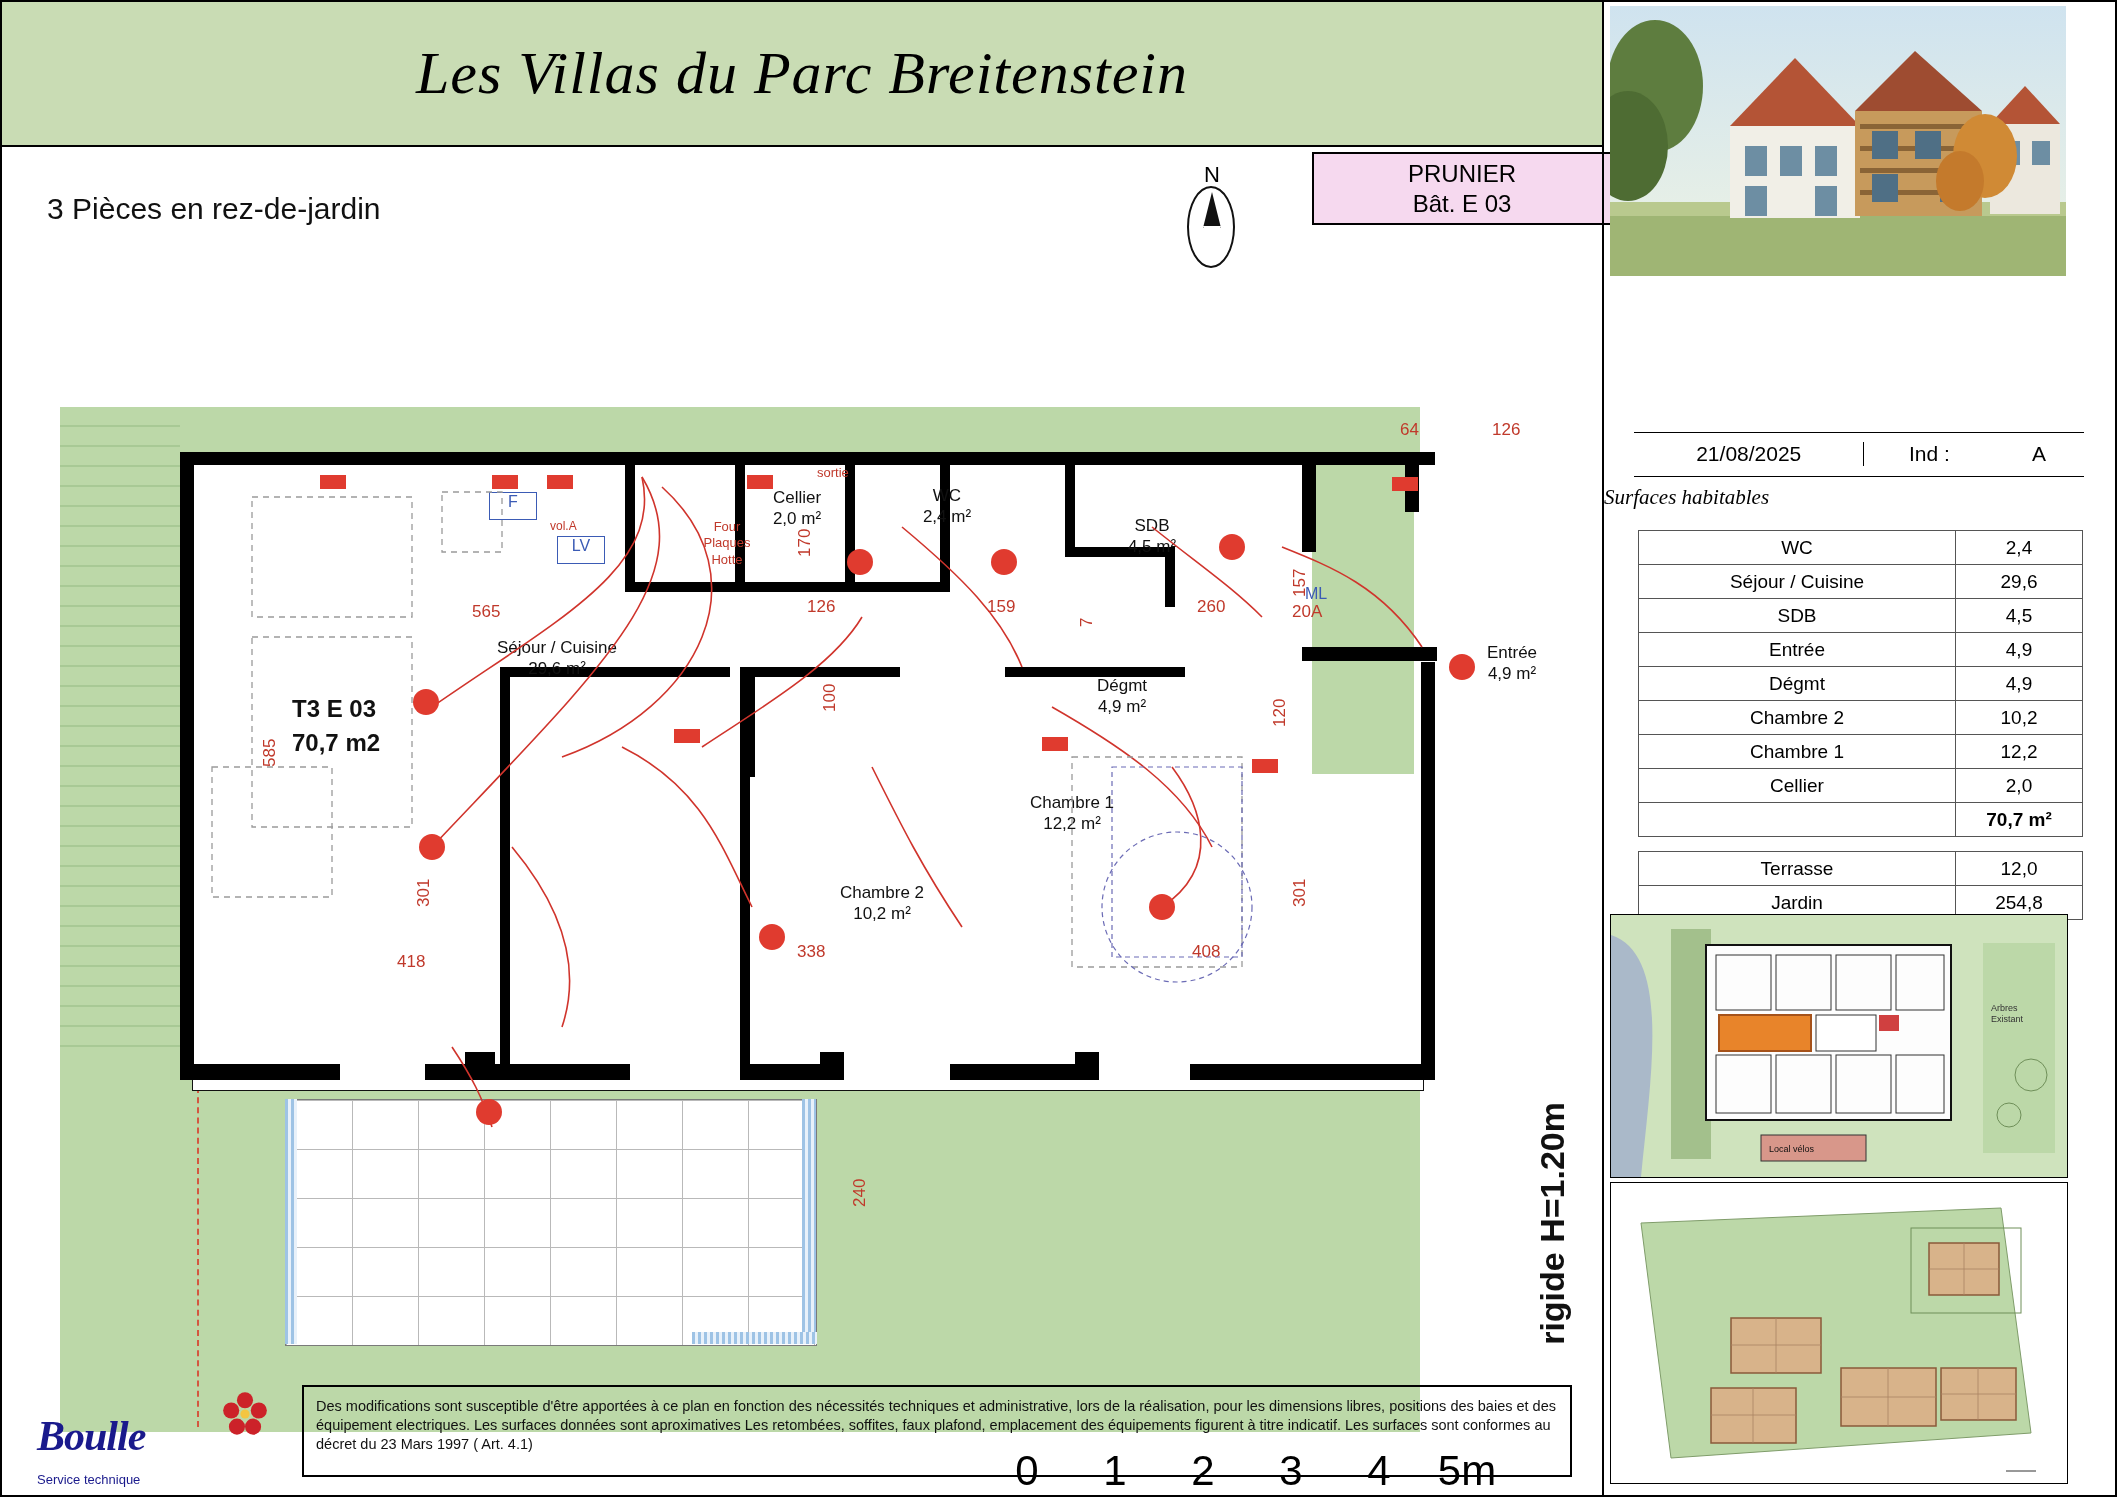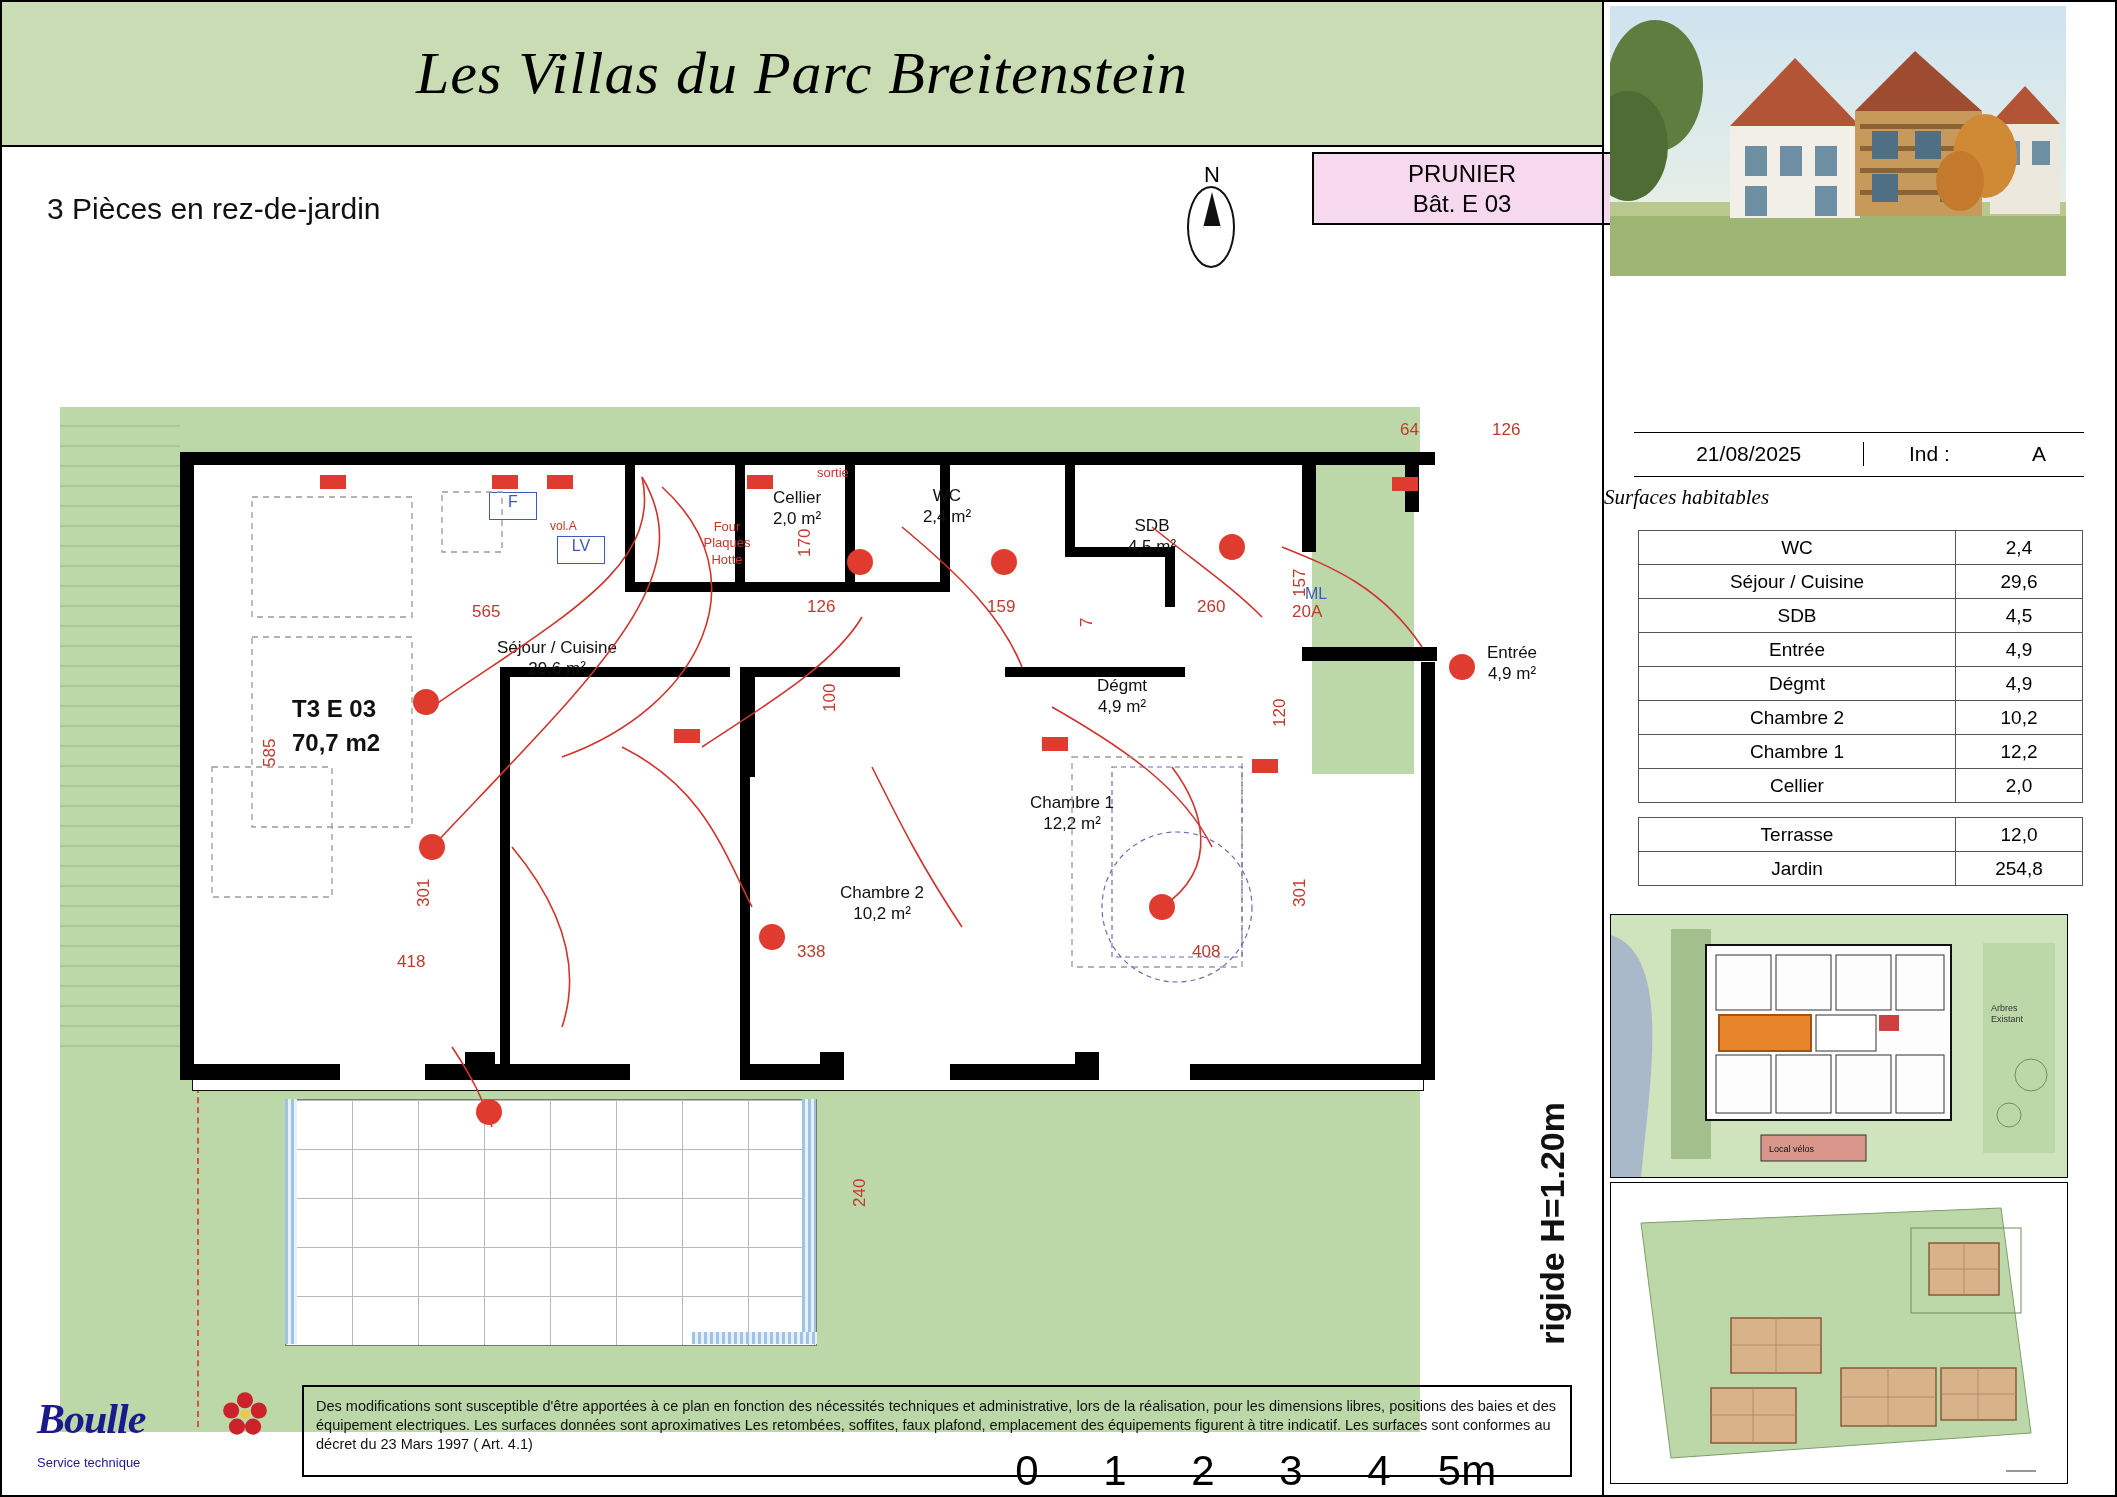--- a/index.html
+++ b/index.html
@@ -46,21 +46,21 @@
 
   .fence-label{position:absolute;right:30px;bottom:150px;font-size:34px;font-weight:bold;writing-mode:vertical-rl;transform:rotate(180deg);color:#111;}
 
   
   .scalebar{position:absolute;left:995px;top:1300px;width:500px;}
   .scale-nums{display:flex;justify-content:space-between;font-size:42px;padding:0 0 4px 0;}
   .scale-nums span{width:60px;text-align:center;}
 
   
   .footer{position:absolute;left:25px;bottom:10px;width:1555px;height:108px;}
-  .logo{position:absolute;left:10px;top:18px;width:210px;}
+  .logo{position:absolute;left:10px;top:35px;width:210px;}
   .logo .boulle{font-family:"Liberation Serif",serif;font-style:italic;font-weight:bold;font-size:42px;color:#1a1a8c;letter-spacing:-1px;}
   .logo .svc{font-size:13px;color:#1a1a8c;margin-top:12px;}
   .flower{position:absolute;left:195px;top:14px;width:46px;height:46px;}
   .disclaimer{position:absolute;left:275px;top:8px;width:1270px;height:92px;border:2px solid #000;box-sizing:border-box;padding:10px 12px;font-size:14.5px;line-height:1.32;color:#111;}
 
   
   .right{position:absolute;left:1600px;top:0;right:0;bottom:0;border-left:2px solid #000;box-sizing:border-box;}
   .render{position:absolute;left:6px;top:4px;width:456px;height:270px;overflow:hidden;background:#a9c6d8;}
   .addr{position:absolute;left:0;top:282px;width:100%;text-align:center;font-family:"Liberation Serif",serif;font-size:34px;line-height:1.22;color:#111;}
   .rule{position:absolute;left:30px;width:450px;height:0;border-top:1.5px solid #000;}
@@ -397,20 +397,24 @@
         <td class="name">Chambre 2</td>
         <td class="val">10,2</td>
       </tr>
       <tr>
         <td class="name">Chambre 1</td>
         <td class="val">12,2</td>
       </tr>
       <tr>
         <td class="name">Cellier</td>
         <td class="val">2,0</td>
+      </tr>
+      <tr class="total">
+        <td class="name"></td>
+        <td class="val">70,7 m²</td>
       </tr>
       <tr class="spacer">
             <td></td>
             <td></td>
           </tr>
       <tr>
         <td class="name">Terrasse</td>
         <td class="val">12,0</td>
       </tr>
       <tr>

